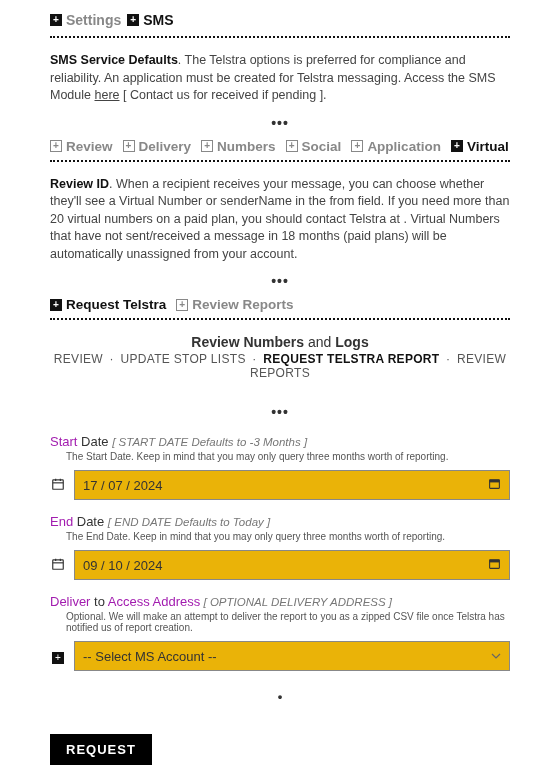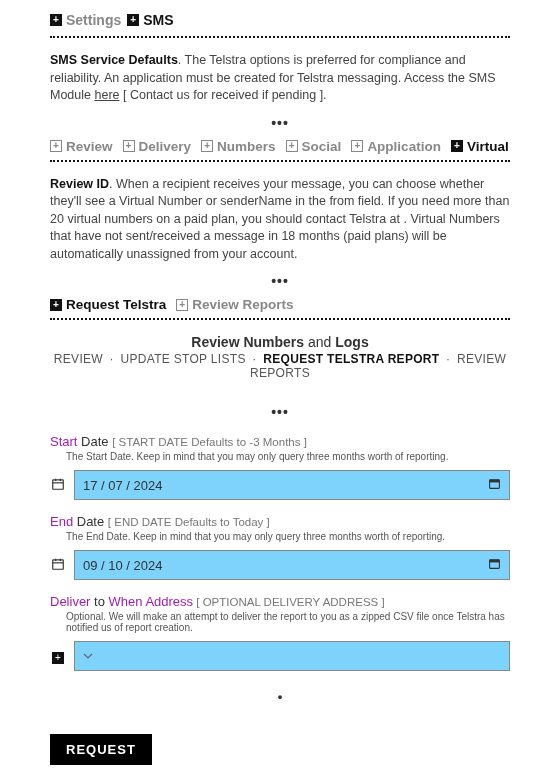--- a/index.html
+++ b/index.html
@@ -95,21 +95,21 @@
     margin-bottom: 24px;
     text-align: center;
   }
   .crumbs2 .strong { font-weight: 700; color: #111; }
   .crumbs2 .sep { margin: 0 3px; }
   .field-label {
     font-size: 13px;
     margin-top: 14px;
   }
   .field-label b { font-weight: 400; color: #a21caf; }
-  .field-label .hint { color: #777; font-size: 11.5px; }
+  .field-label .hint { color: #777; font-size: 11.5px; font-style: italic; }
   .field-help {
     font-size: 10px;
     color: #555;
     margin: 2px 0 8px 16px;
   }
   .input-row {
     display: flex;
     align-items: center;
     gap: 8px;
   }
@@ -120,21 +120,21 @@
     font-size: 14px;
   }
   .date-input, .select-input {
     flex: 1;
     height: 30px;
     border: 1px solid #888;
     padding: 4px 8px;
     font-family: inherit;
     font-size: 13px;
     color: #333;
-    background: #7dd3fc;
+    background: #eab308;
     display: flex;
     align-items: center;
     justify-content: space-between;
     cursor: pointer;
     gap: 32px;
   }
   .date-glyph, .chev-glyph {
     color: #333;
     font-size: 13px;
   }
@@ -281,26 +281,27 @@
       <svg width="13" height="13" viewBox="0 0 24 24" fill="#333">
           <rect x="3" y="5" width="18" height="16" rx="1" fill="none" stroke="#333" stroke-width="2"></rect>
           <rect x="3" y="5" width="18" height="5"></rect>
         </svg>
     </span>
   </div>
 </div>
 
 
 <div class="field-label">
-  <b>Deliver</b><span> to </span><b>When Address</b><span class="hint"> [ OPTIONAL DELIVERY ADDRESS ]</span>
+  <b>Deliver</b><span> to </span><b>Access Address</b><span class="hint"> [ OPTIONAL DELIVERY ADDRESS ]</span>
 </div>
 <div class="field-help">Optional. We will make an attempt to deliver the report to you as a zipped CSV file once Telstra has notified us of report creation.</div>
 <div class="input-row">
   <span class="field-icon"><span class="plus-icon solid">+</span></span>
   <div class="select-input">
+    <span>-- Select MS Account --</span>
     <span class="chev-glyph">
       <svg width="10" height="10" viewBox="0 0 10 10">
           <path d="M1 3 L5 7 L9 3" fill="none" stroke="#666" stroke-width="1.2"></path>
         </svg>
     </span>
   </div>
 </div>
 
 <div class="single-dot">•</div>
 

